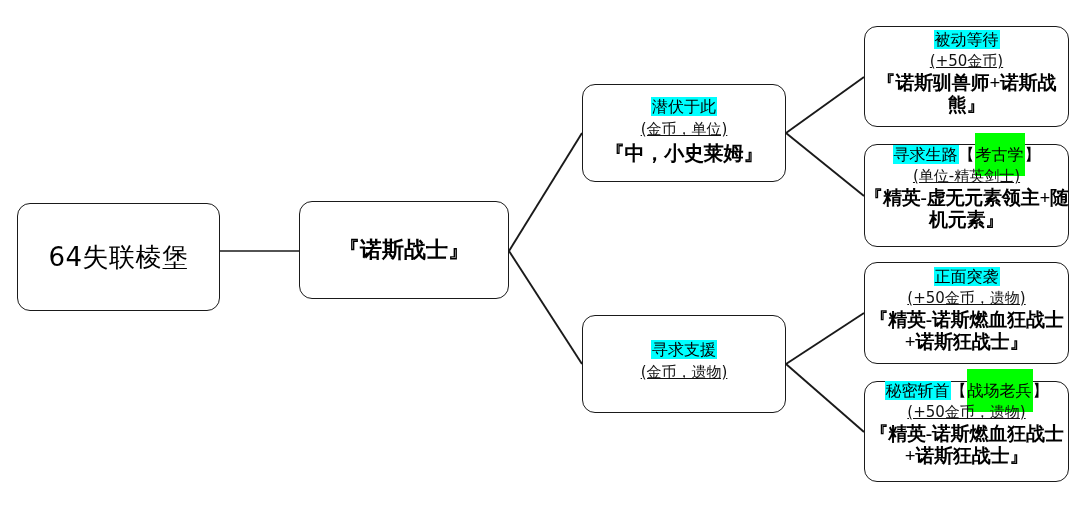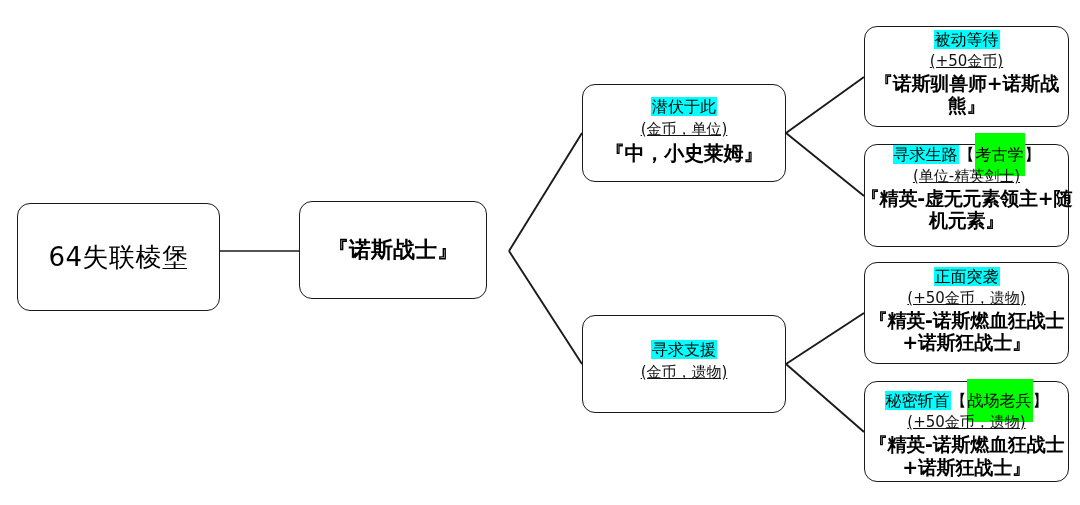--- a/index.html
+++ b/index.html
@@ -51,21 +51,21 @@
   .root-label {
     font-size: 26px;
     font-weight: 400;
     line-height: 1.1;
     letter-spacing: 0.5px;
   }
   
   .node-stage {
     left: 299px;
     top: 201px;
-    width: 188px;
+    width: 210px;
     height: 98px;
   }
   .stage-label {
     font-size: 22px;
     font-weight: 700;
     line-height: 1.1;
   }
   
   .node-mid {
     left: 582px;
@@ -78,21 +78,21 @@
 
   
   .node-leaf {
     left: 864px;
     width: 205px;
     padding: 3px 1px;
   }
   .node-leaf.l1 { top: 26px;  height: 101px; }
   .node-leaf.l2 { top: 144px; height: 103px; }
   .node-leaf.l3 { top: 262px; height: 102px; }
-  .node-leaf.l4 { top: 381px; height: 101px; justify-content: flex-end; }
+  .node-leaf.l4 { top: 381px; height: 101px; }
 
   .title-line {
     font-size: 16px;
     font-weight: 400;
     line-height: 1.18;
     white-space: nowrap;
     margin-bottom: 2px;
   }
   .hl-cyan {
     background: #00ffff;
@@ -115,20 +115,21 @@
     text-decoration: underline;
   }
   .name-line {
     font-size: 19px;
     font-weight: 700;
     line-height: 1.18;
     letter-spacing: -0.2px;
     width: 214px;
     margin-left: -5px;
     margin-right: -5px;
+    font-family: Liberation Serif, serif;
   }
   .node-mid .name-line {
     font-size: 20px;
     width: 204px;
     margin: 0;
     white-space: nowrap;
   }
   
   .node-leaf.l2 .title-line,
   .node-leaf.l4 .title-line {

